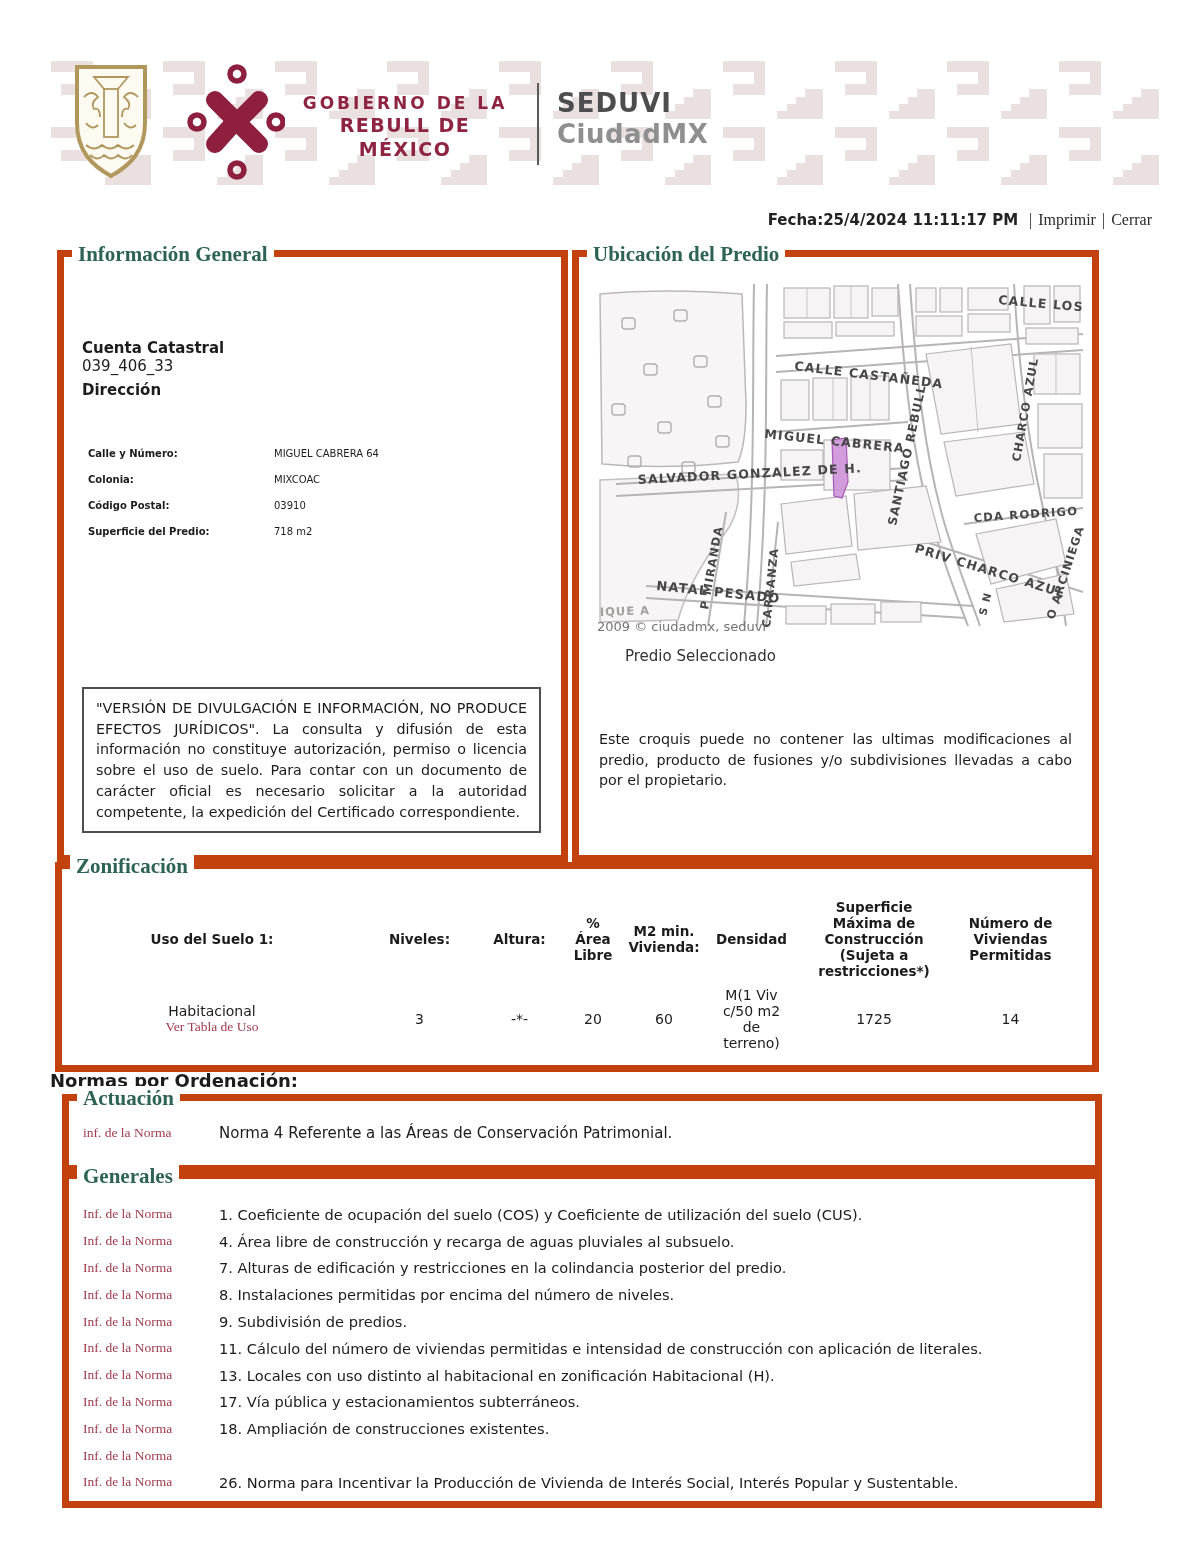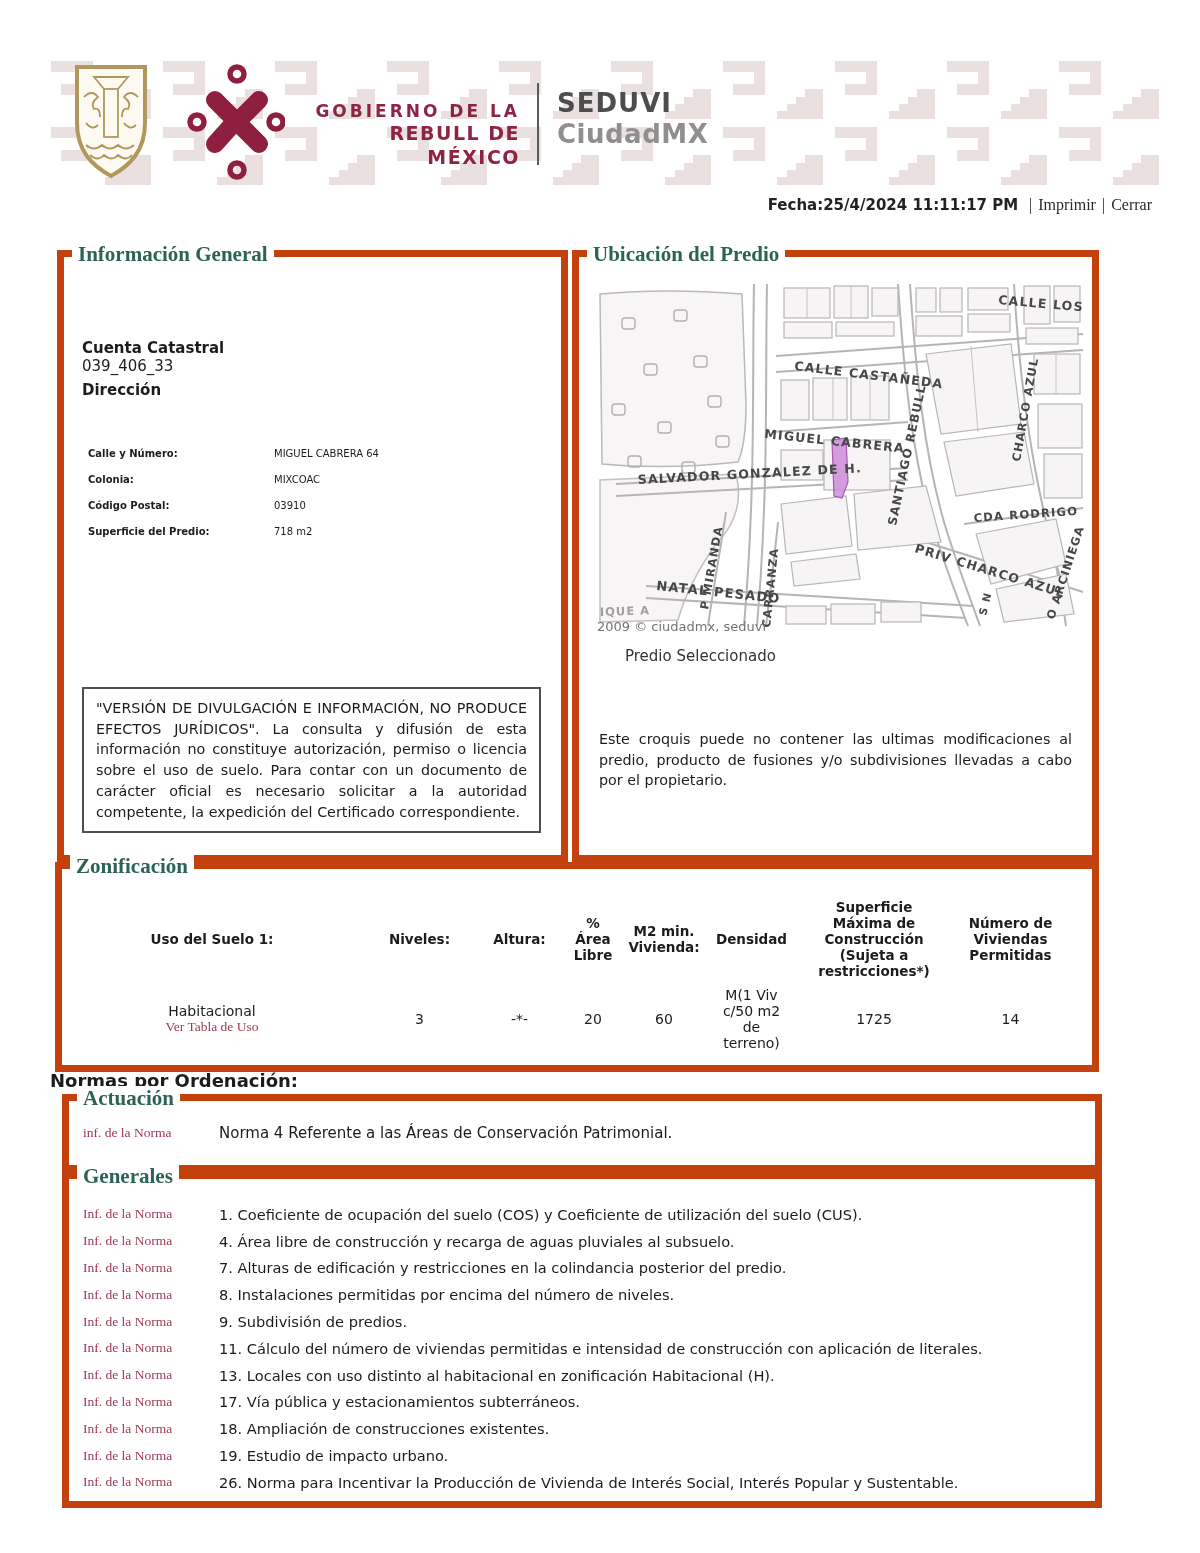--- a/index.html
+++ b/index.html
@@ -4,30 +4,30 @@
 <style>
   html,body{margin:0;padding:0;background:#ffffff;}
   #page{position:relative;width:1200px;height:1553px;background:#fff;
         font-family:"DejaVu Sans",sans-serif;color:#1c1c1c;overflow:hidden;}
 
   
   .band{position:absolute;left:45px;top:55px;width:1115px;height:135px;}
   .band svg.greca{position:absolute;left:0;top:0;}
   .escudo{position:absolute;left:25px;top:8px;}
   .cdmx{position:absolute;left:140px;top:3px;}
-  .brand{position:absolute;left:245px;top:38px;width:230px;text-align:right;color:#8e2342;line-height:1.25;margin-top:8px;}
+  .brand{position:absolute;left:245px;top:38px;width:230px;text-align:center;color:#8e2342;line-height:1.25;}
   .brand .l1{font-size:17px;font-weight:600;letter-spacing:3px;}
   .brand .l2{font-size:19px;font-weight:800;letter-spacing:1.5px;}
   .vdiv{position:absolute;left:492px;top:28px;width:2px;height:82px;background:#5a5a5a;}
   .seduvi{position:absolute;left:512px;top:33px;line-height:1.2;}
   .seduvi .a{font-size:26px;font-weight:800;color:#4d4d4d;letter-spacing:1px;}
   .seduvi .p{font-size:26px;font-weight:800;color:#8f8f8f;letter-spacing:.5px;}
 
   
-  .toolbar{position:absolute;top:196px;right:48px;font-size:15px;color:#222;margin-left:29px;}
+  .toolbar{position:absolute;top:211px;right:48px;font-size:15px;color:#222;margin-left:29px;}
   .toolbar .date{font-weight:700;}
   .toolbar .lnk{font-family:"Liberation Serif",serif;font-size:16px;color:#2b2b2b;cursor:pointer;}
   .toolbar .sep{font-family:"Liberation Serif",serif;font-size:16px;color:#2b2b2b;padding:0 6px;}
 
   
   .fbox{position:absolute;border:7px solid #c2410c;background:#fff;}
   .legend{position:absolute;top:-15px;left:8px;background:#fff;padding:0 6px;
           font-family:"Liberation Serif",serif;font-weight:700;font-size:21px;color:#2d6356;}
 
   
@@ -359,21 +359,20 @@
       <div class="norma-row">
         <span class="norma-link">Inf. de la Norma</span>
         <span class="norma-text">17. Vía pública y estacionamientos subterráneos.</span>
       </div>
       <div class="norma-row">
         <span class="norma-link">Inf. de la Norma</span>
         <span class="norma-text">18. Ampliación de construcciones existentes.</span>
       </div>
       <div class="norma-row">
         <span class="norma-link">Inf. de la Norma</span>
-        <span class="norma-text">19. Estudio de impacto urbano.</span>
       </div>
       <div class="norma-row">
         <span class="norma-link">Inf. de la Norma</span>
         <span class="norma-text">26. Norma para Incentivar la Producción de Vivienda de Interés Social, Interés Popular y Sustentable.</span>
       </div>
     </div>
   </div>
 
 </div>
 

